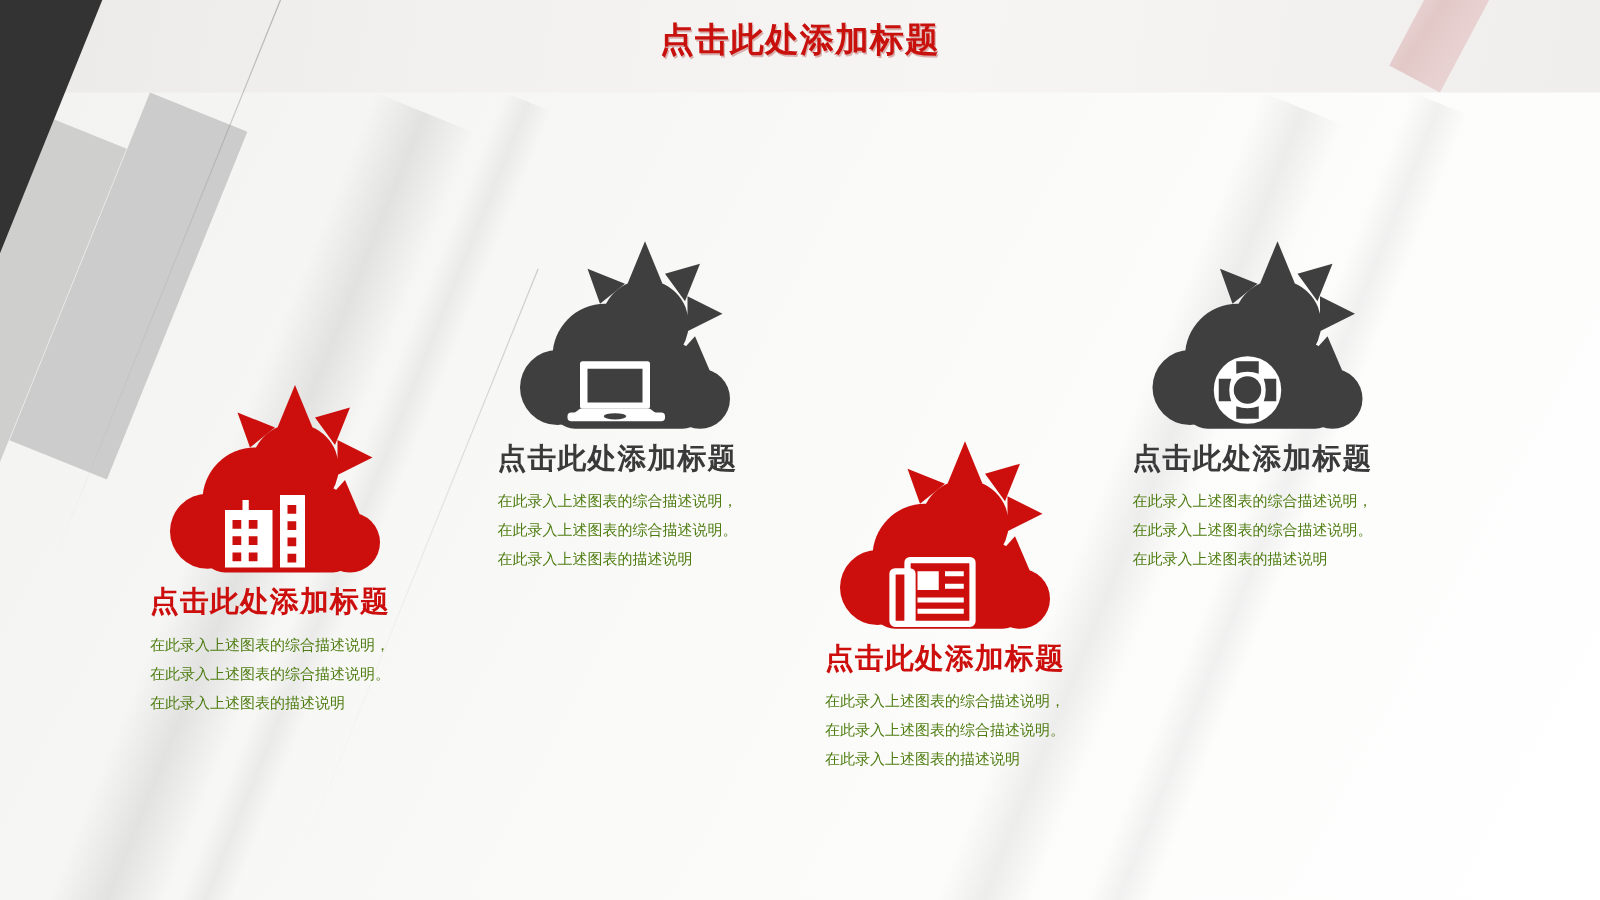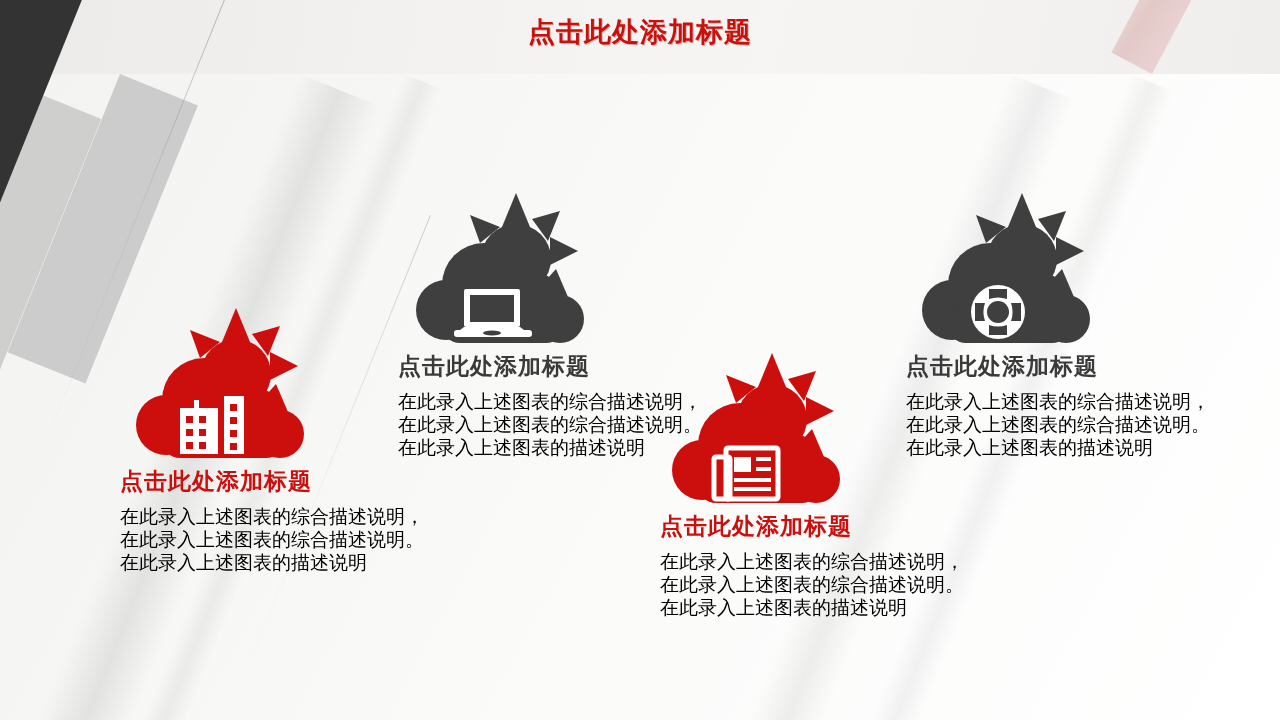--- a/index.html
+++ b/index.html
@@ -147,23 +147,23 @@
     font-size: 23px;
     font-weight: bold;
     letter-spacing: 1px;
     white-space: nowrap;
   }
   .heading.red  { color: #cc0f0c; }
   .heading.dark { color: #3a3a3a; }
 
   .body-text {
     margin-top: 8px;
-    font-size: 19px;
+    font-size: 12px;
     line-height: 23px;
-    color: #000000;
+    color: #4d7c0f;
     white-space: nowrap;
   }
 
   
   #block-1 { left: 112px; top: 300px; }
   #block-1 .text { margin-top: 6px; padding-left: 8px; }
 
   #block-2 { left: 392px; top: 185px; }
   #block-2 .text { margin-top: 6px; padding-left: 6px; }
 

